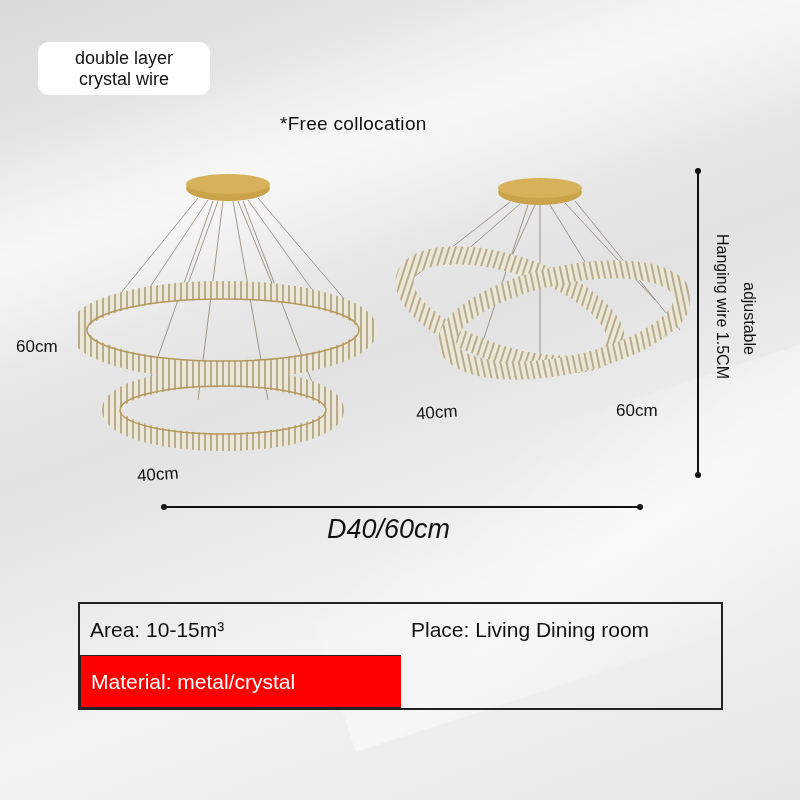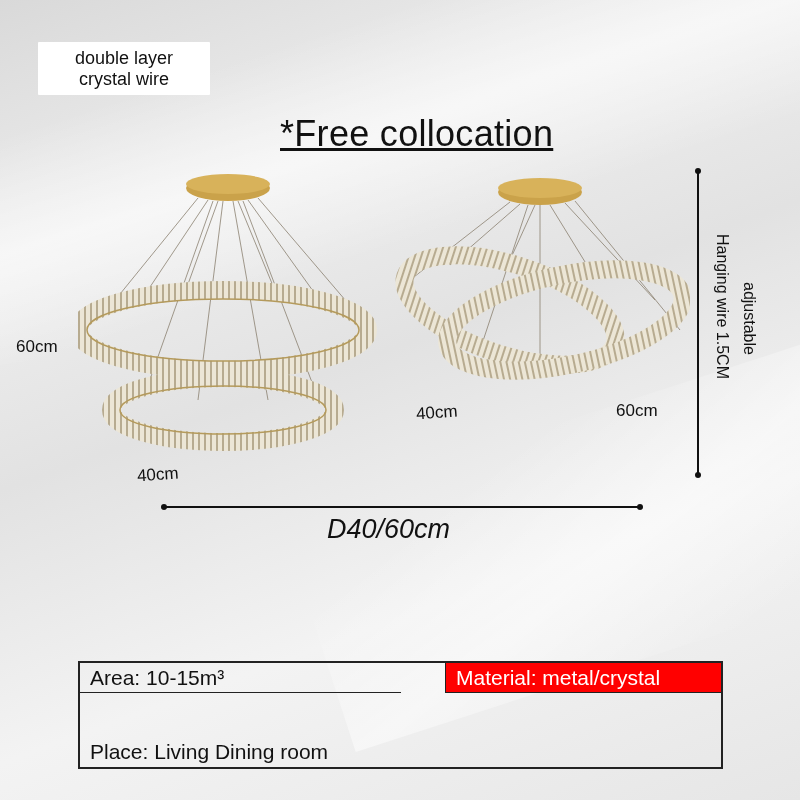--- a/index.html
+++ b/index.html
@@ -15,49 +15,49 @@
     pointer-events:none;
   }
   .light-streak2 {
     position:absolute; left:300px; top:400px; width:700px; height:250px;
     background: linear-gradient(160deg, rgba(255,255,255,0) 20%, rgba(255,255,255,0.5) 50%, rgba(255,255,255,0) 80%);
     transform: rotate(-18deg);
     pointer-events:none;
   }
   .label-box {
     position:absolute; left:38px; top:42px; width:172px; height:53px;
-    background:#fff; border-radius:1px;
+    background:#fff; border-radius:11px;
     display:flex; flex-direction:column; justify-content:center; align-items:center;
     font-size:18px; line-height:21px; color:#111;
   }
   .headline {
     position:absolute; left:280px; top:113px;
-    font-size:36px; color:#111; letter-spacing:0.3px;text-decoration:underline;
+    font-size:19px; color:#111; letter-spacing:0.3px;
   }
   .dim-text { position:absolute; font-size:17px; color:#111; }
   .hline {
     position:absolute; left:163px; top:506px; width:478px; height:2px; background:#111;
   }
   .vline {
     position:absolute; left:697px; top:170px; width:2px; height:306px; background:#111;
   }
   .dot { position:absolute; width:6px; height:6px; border-radius:50%; background:#111; }
   .main-dim { position:absolute; left:327px; top:514px; font-size:27px; color:#111;font-style:italic; }
   .vert-text {
     position:absolute; left:712px; top:234px; width:20px; height:190px;
     writing-mode: vertical-rl; font-size:16px; color:#111; line-height:20px;
   }
   .vert-text2 {
     position:absolute; left:740px; top:282px;
     writing-mode: vertical-rl; font-size:16px; color:#111;
   }
   .spec-table {
-    position:absolute; left:78px; top:661px; width:645px; height:108px;
+    position:absolute; left:78px; top:602px; width:645px; height:108px;
     border:2px solid #222; box-sizing:border-box;
-    display:grid; grid-template-columns: 321px 1fr; grid-template-rows: 1fr 1fr; gap: 44px;
+    display:grid; grid-template-columns: 321px 1fr; grid-template-rows: 1fr 1fr;
   }
   .cell {
     display:flex; align-items:center; padding-left:10px;
     font-size:21px; color:#111;
   }
   .cell.r { border-left:1px solid #222; }
   .cell.b { border-bottom:1px solid #222; }
   .cell.red { background:#ff0000; color:#fff; }
   svg.lamp { position:absolute; }
 </style>
@@ -134,15 +134,15 @@
 <div class="main-dim">D40/60cm</div>
 
 <div class="vline"></div>
 <div class="dot" style="left:695px;top:168px"></div>
 <div class="dot" style="left:695px;top:472px"></div>
 <div class="vert-text">Hanging wire 1.5CM</div>
 <div class="vert-text2">adjustable</div>
 
 <div class="spec-table">
   <div class="cell b">Area: 10-15m³</div>
+  <div class="cell">Place:  Living Dining room</div>
   <div class="cell r b red">Material:  metal/crystal</div>
-  <div class="cell">Place:  Living Dining room</div>
 </div>
 
 </body></html>

